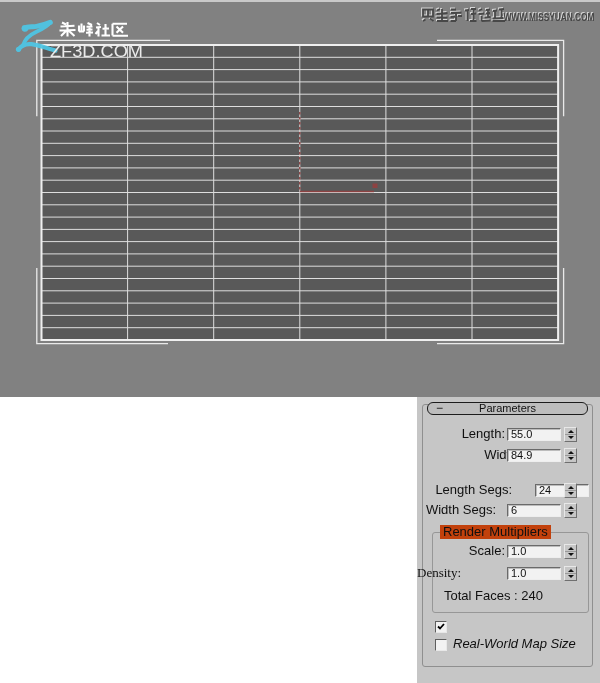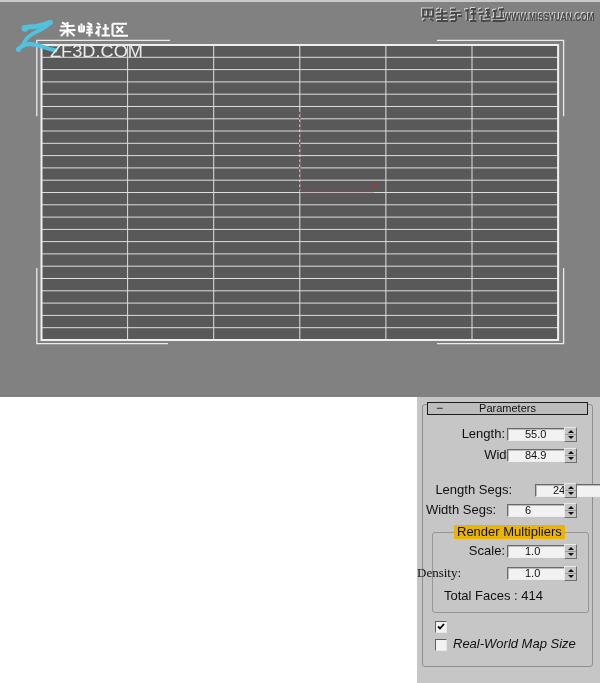--- a/index.html
+++ b/index.html
@@ -1,20 +1,20 @@
 <!DOCTYPE html>
 <html><head>
 <meta charset="utf-8">
 <style>
 html,body{margin:0;padding:0;}
 body{width:600px;height:683px;overflow:hidden;font-family:"Liberation Sans",sans-serif;background:#fff;}
 #page{position:relative;width:600px;height:683px;}
 .abs{position:absolute;}
 .lbl{font-size:13px;color:#101010;line-height:14px;white-space:nowrap;}
-.field{position:absolute;width:49px;height:11px;background:#f2f2f2;border-style:solid;border-width:1px;border-color:#6a6a6a #eeeeee #eeeeee #6a6a6a;box-shadow:inset 1px 1px 0 rgba(90,90,90,.35);font-size:11px;color:#101010;line-height:11px;padding-left:17px;}
+.field{position:absolute;width:49px;height:11px;background:#f2f2f2;border-style:solid;border-width:1px;border-color:#6a6a6a #eeeeee #eeeeee #6a6a6a;box-shadow:inset 1px 1px 0 rgba(90,90,90,.35);font-size:11px;color:#101010;line-height:11px;padding-left:3px;}
 .spin{position:absolute;width:11px;height:13px;background:#c6c6c6;border-style:solid;border-width:1px;border-color:#e8e8e8 #6f6f6f #6f6f6f #e8e8e8;}
 .spin .up,.spin .dn{position:absolute;left:0;width:11px;height:6px;background:#c6c6c6;}
 .spin .up{top:0;border-bottom:1px solid #9a9a9a;}
 .spin .dn{top:7px;}
 .tri-up{position:absolute;left:2.5px;top:1.5px;width:0;height:0;border-left:3px solid transparent;border-right:3px solid transparent;border-bottom:3.5px solid #111;}
 .tri-dn{position:absolute;left:2.5px;top:1px;width:0;height:0;border-left:3px solid transparent;border-right:3px solid transparent;border-top:3.5px solid #111;}
 .cb{position:absolute;width:10px;height:10px;background:#f2f2f2;border-style:solid;border-width:1px;border-color:#5e5e5e #e8e8e8 #e8e8e8 #5e5e5e;}
 </style>
 </head>
 <body>
@@ -114,21 +114,21 @@
 </svg>
 
 <div class="abs" style="left:0;top:395;width:600px;height:2px;background:#c9c9c9"></div>
 
 <div class="abs" style="left:0;top:397px;width:417px;height:286px;background:#ffffff"></div>
 
 <div class="abs" style="left:417px;top:397px;width:183px;height:286px;background:#c6c6c6">
 
   <div class="abs" style="left:5px;top:7px;width:169px;height:261px;border:1px solid #8f8f8f;border-radius:3px;">
 
-    <div class="abs" style="left:4px;top:-3px;width:159px;height:11px;background:#bdbdbd;border:1px solid #1c1c1c;border-radius:0;font-size:11px;line-height:11px;color:#111;text-align:center;">Parameters</div>
+    <div class="abs" style="left:4px;top:-3px;width:159px;height:11px;background:#bdbdbd;border:1px solid #1c1c1c;border-radius:6px;font-size:11px;line-height:11px;color:#111;text-align:center;">Parameters</div>
 
     <div class="abs" style="left:13px;top:-4px;width:10px;font-size:12px;color:#111;">−</div>
   </div>
 
   <div class="abs lbl" style="left:0;top:30px;width:88px;text-align:right;">Length:</div>
   <div class="field" style="left:90px;top:31px;">55.0</div>
   <div class="spin" style="left:147px;top:30px;">
         <div class="up">
           <i class="tri-up"></i>
         </div>
@@ -165,21 +165,21 @@
         <div class="up">
           <i class="tri-up"></i>
         </div>
         <div class="dn">
           <i class="tri-dn"></i>
         </div>
       </div>
 
   <div class="abs" style="left:15px;top:135px;width:155px;height:79px;border:1px solid #979797;border-radius:3px;"></div>
 
-  <div class="abs lbl" style="left:37px;top:128px;background:#eab308;padding:0 3px;">Render Multipliers</div>
+  <div class="abs lbl" style="left:23px;top:128px;background:#c2410c;padding:0 3px;">Render Multipliers</div>
 
   <div class="abs lbl" style="left:0;top:147px;width:88px;text-align:right;">Scale:</div>
   <div class="field" style="left:90px;top:148px;">1.0</div>
   <div class="spin" style="left:147px;top:147px;">
         <div class="up">
           <i class="tri-up"></i>
         </div>
         <div class="dn">
           <i class="tri-dn"></i>
         </div>
@@ -189,21 +189,21 @@
   <div class="field" style="left:90px;top:170px;">1.0</div>
   <div class="spin" style="left:147px;top:169px;">
         <div class="up">
           <i class="tri-up"></i>
         </div>
         <div class="dn">
           <i class="tri-dn"></i>
         </div>
       </div>
 
-  <div class="abs lbl" style="left:27px;top:192px;">Total Faces : 414</div>
+  <div class="abs lbl" style="left:27px;top:192px;">Total Faces : 240</div>
 
   <div class="cb" style="left:18px;top:224px;">
         <svg width="10" height="10" viewBox="0 0 10 10" style="position:absolute;left:0;top:0">
           <path d="M2,4.5 L4,6.5 L8,2" fill="none" stroke="#000" stroke-width="1.8"></path>
         </svg>
       </div>
 
   <div class="cb" style="left:18px;top:242px;"></div>
   <div class="abs lbl" style="left:36px;top:240px;font-style:italic;">Real-World Map Size</div>
 </div>

